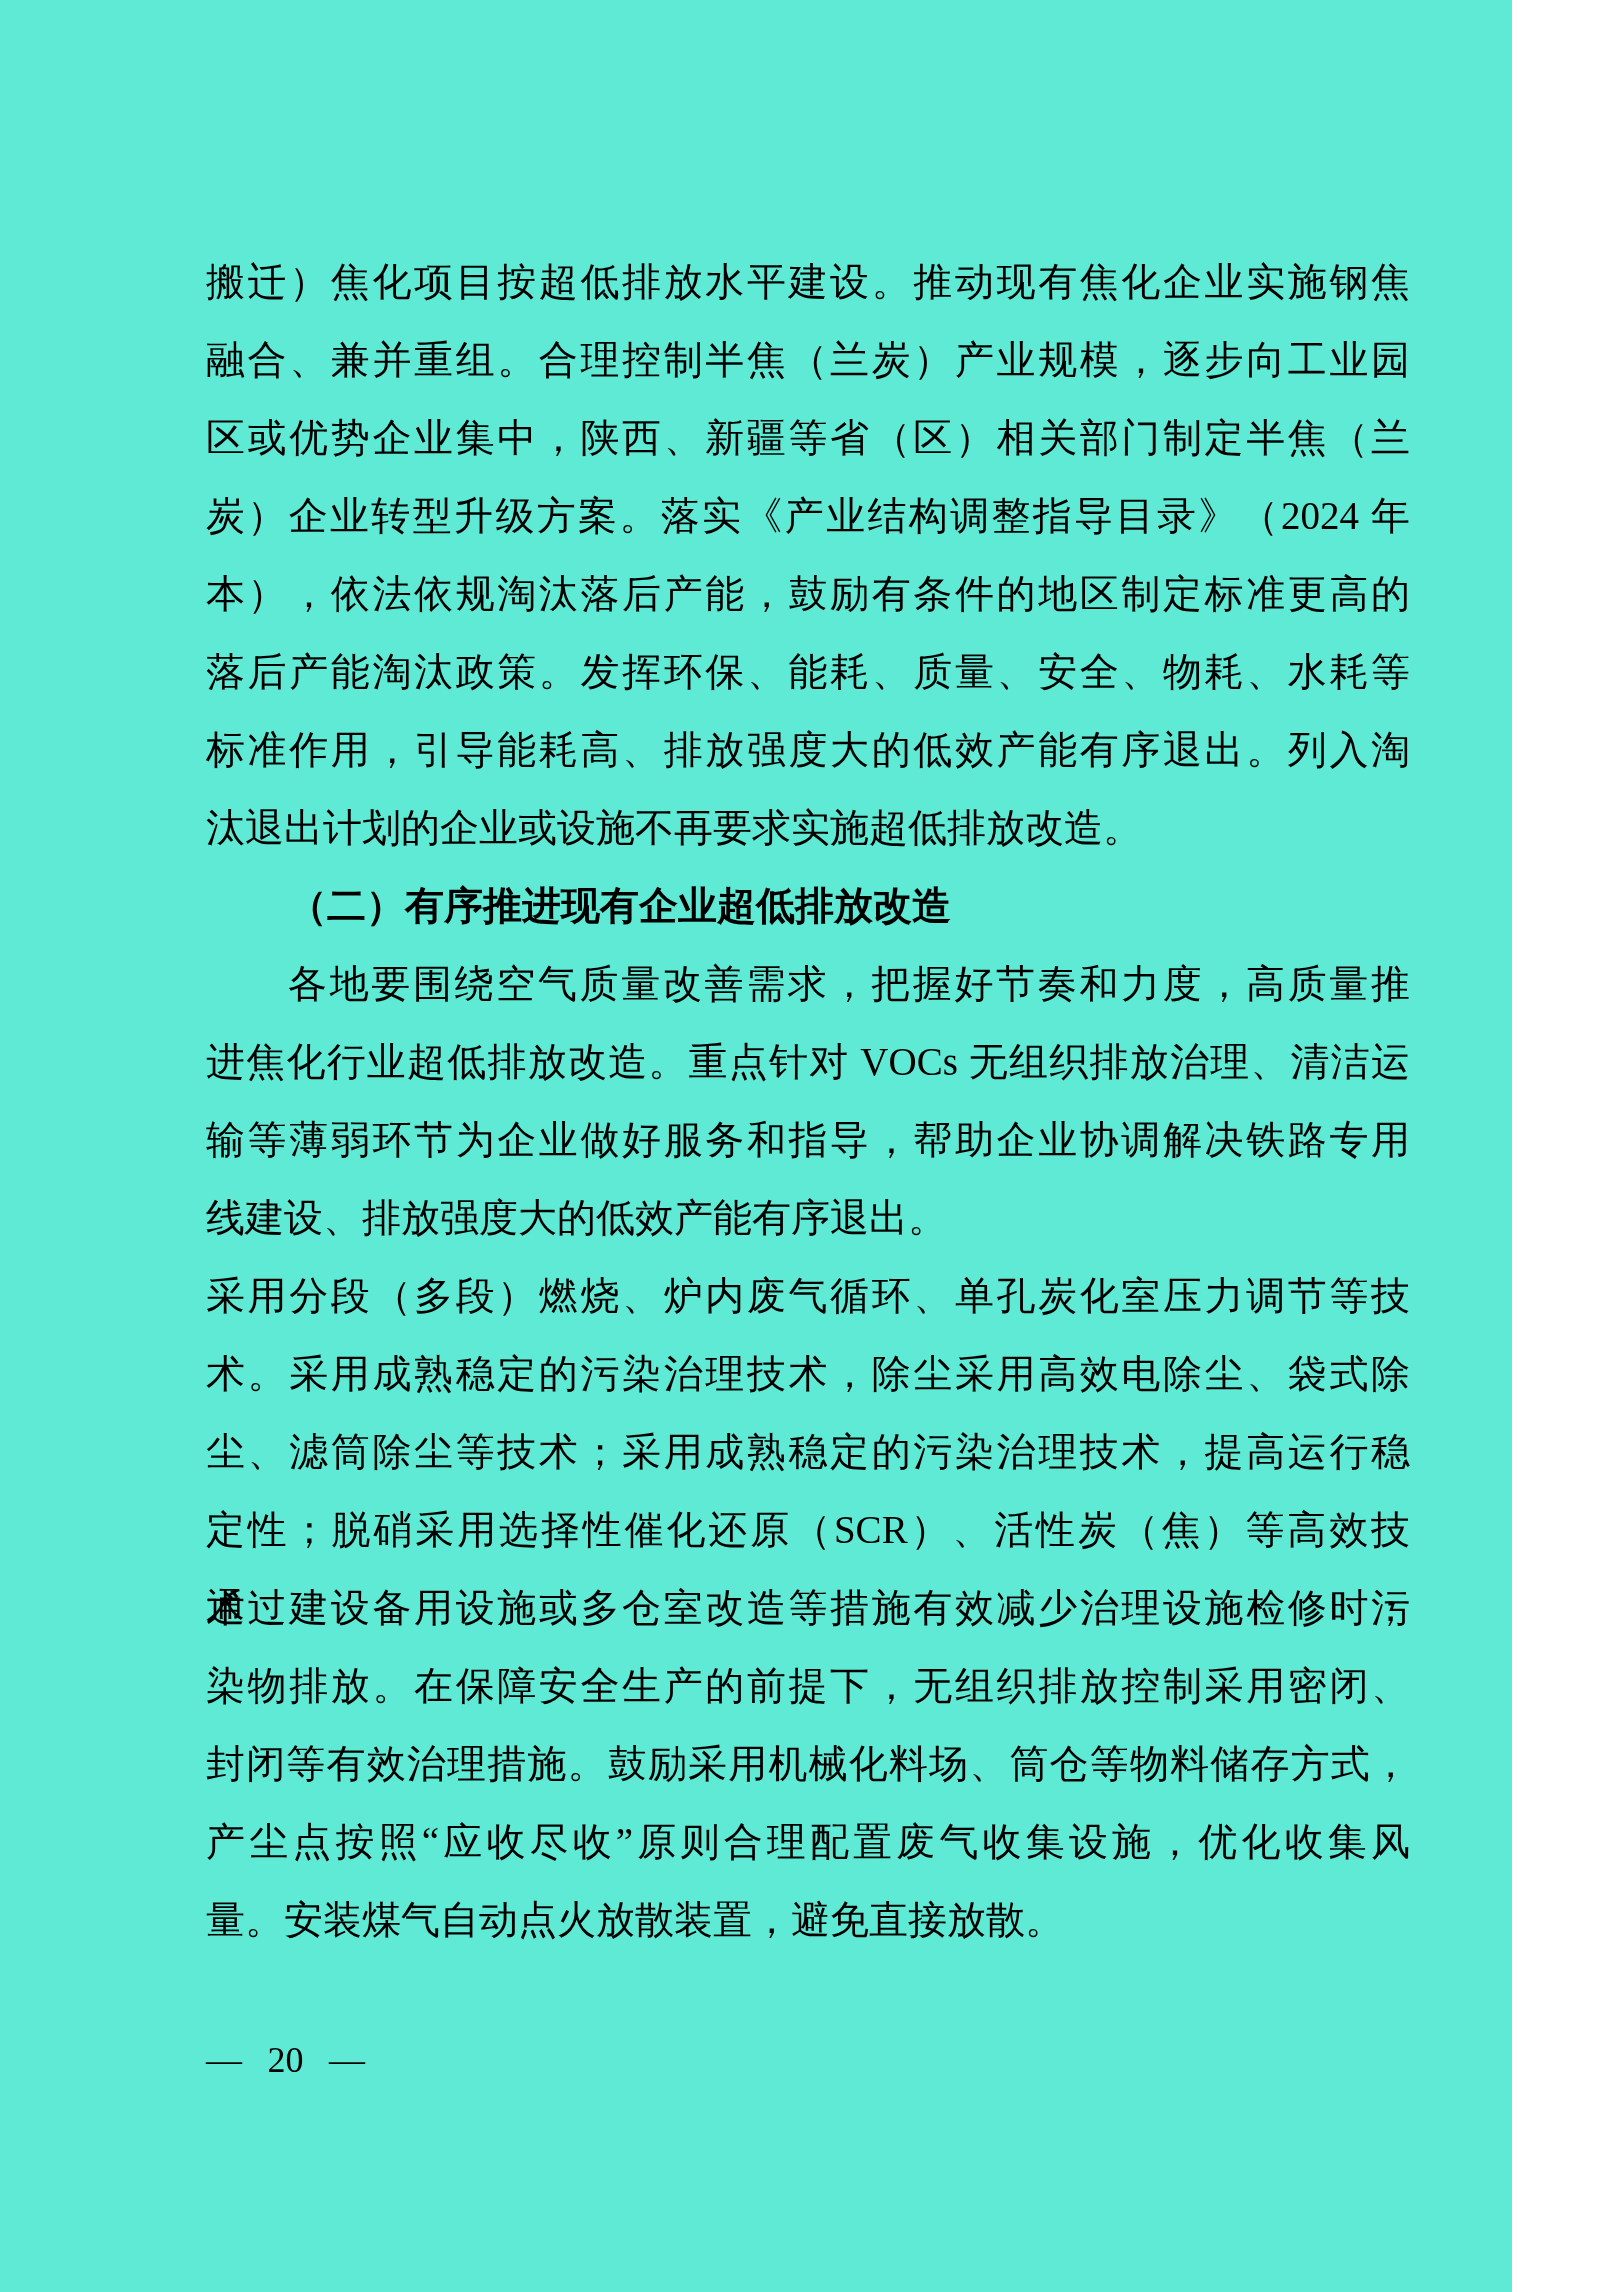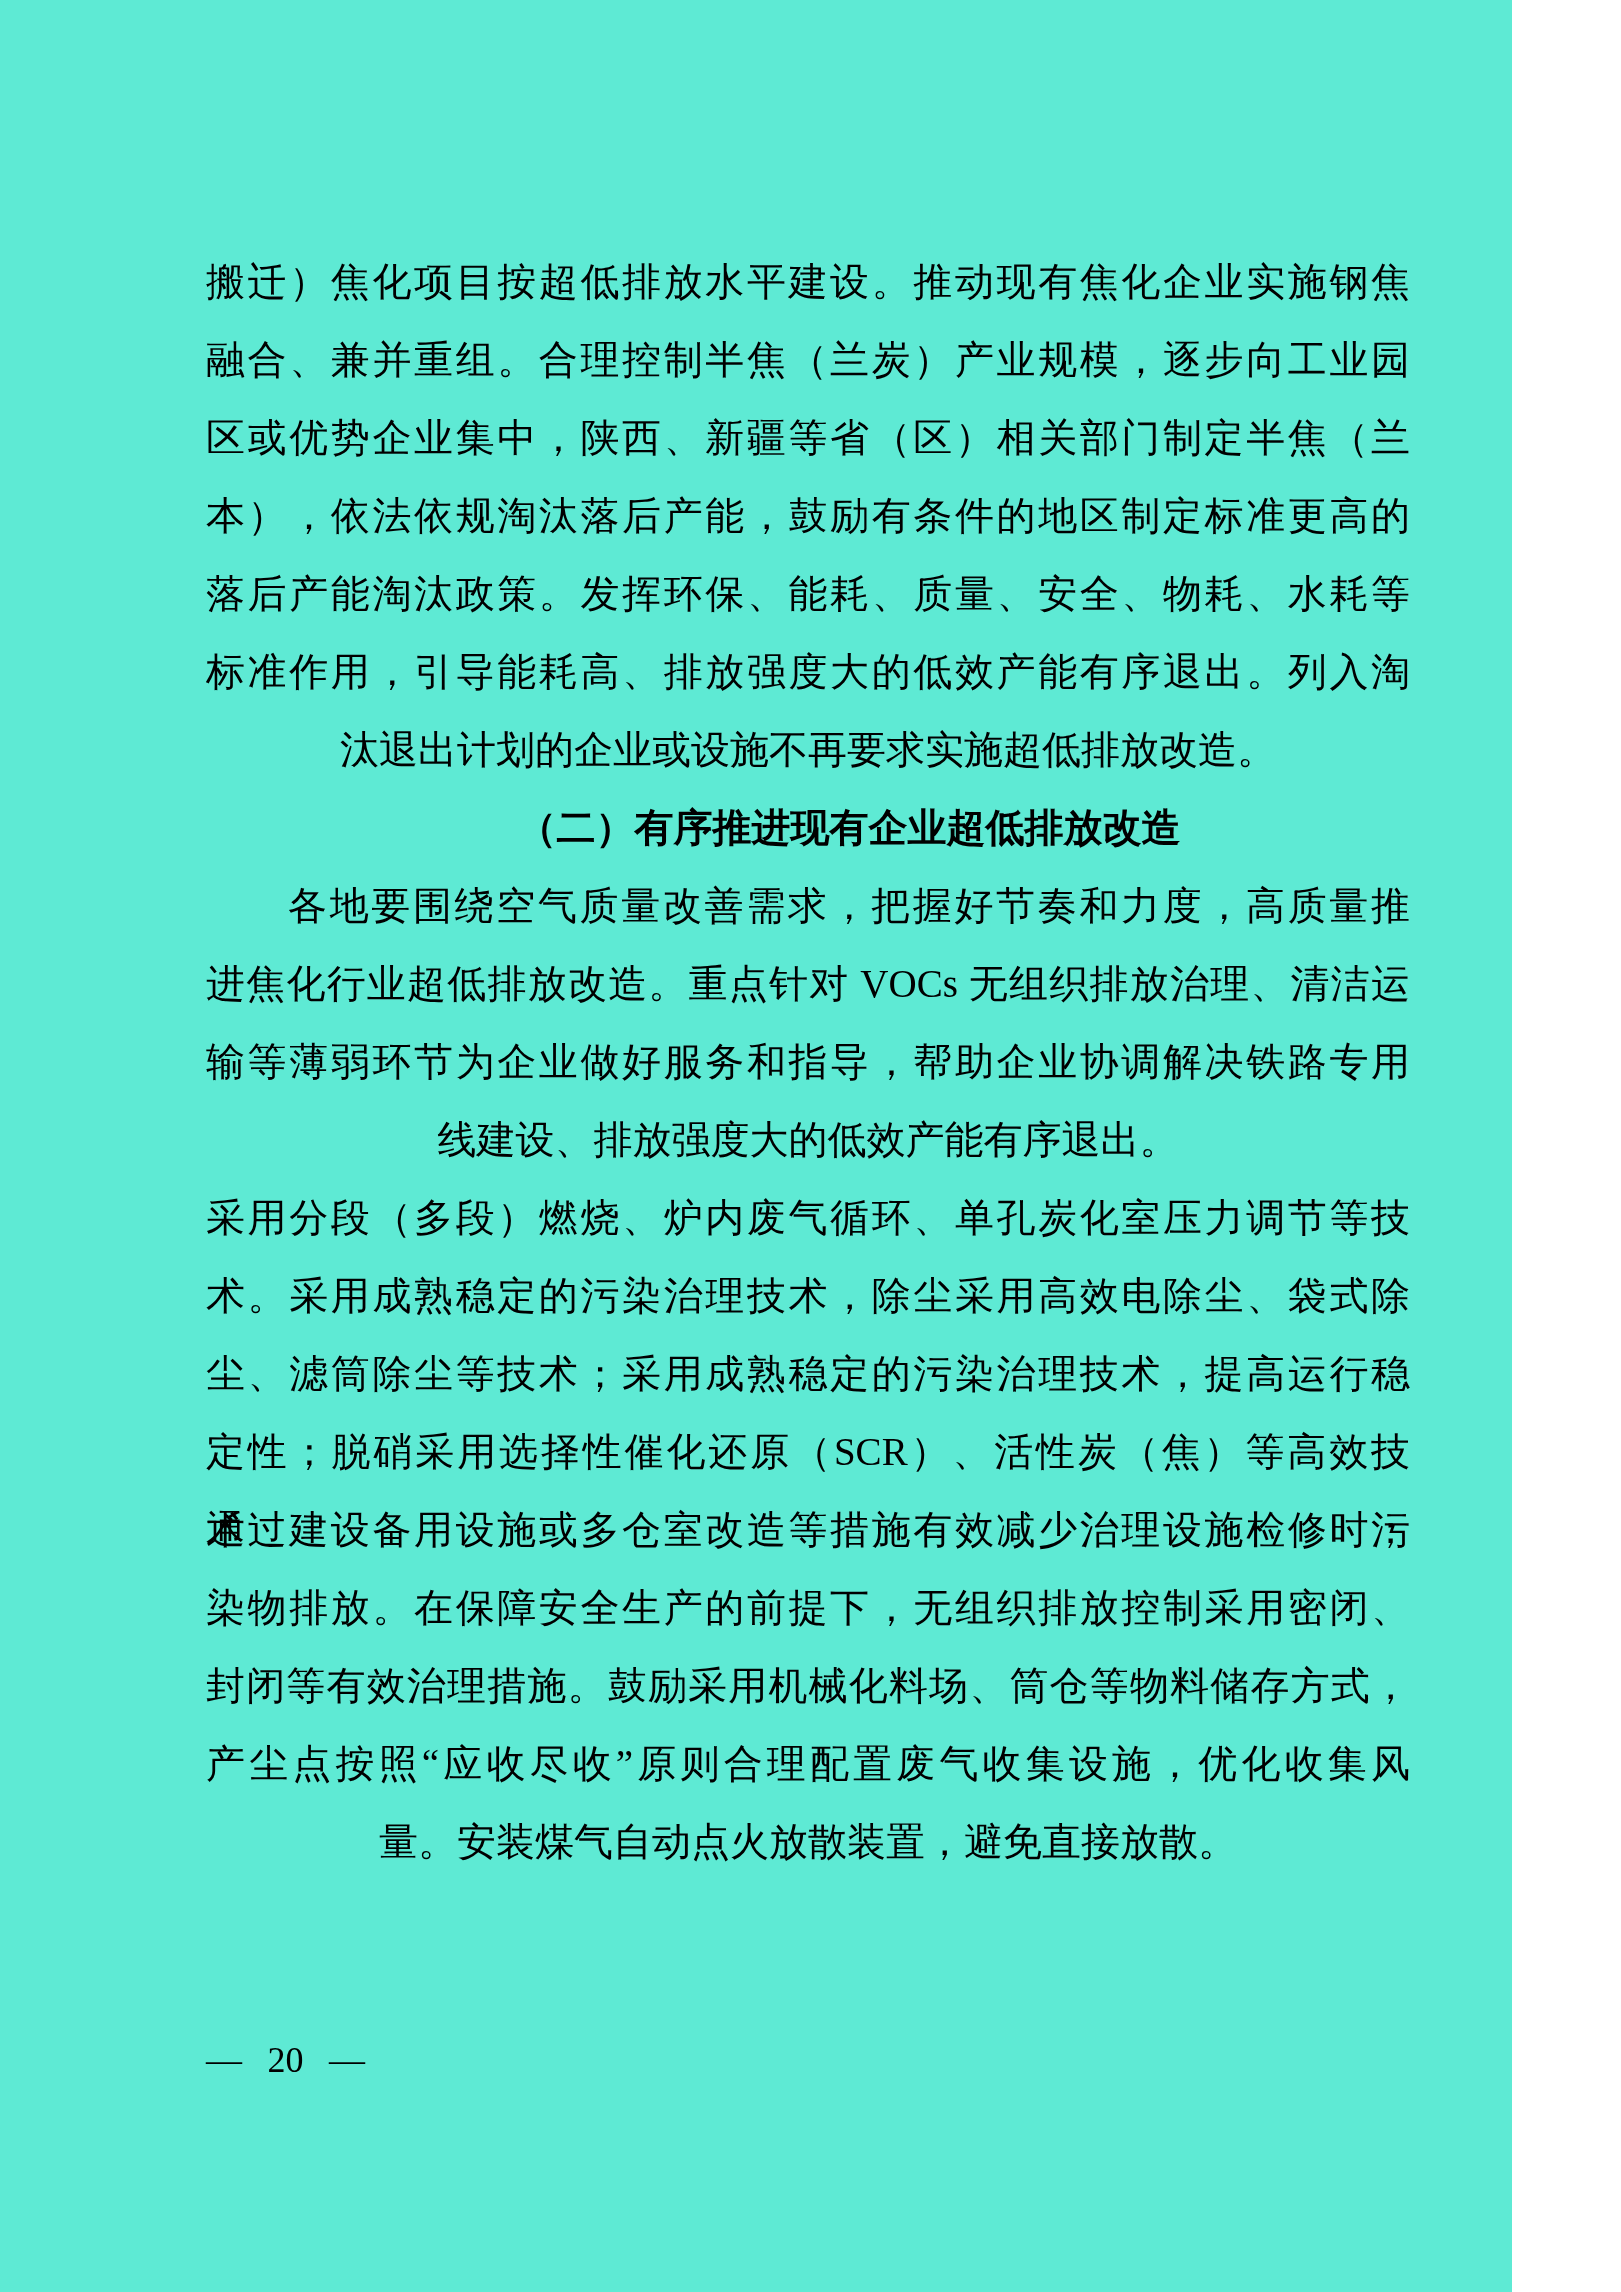--- a/index.html
+++ b/index.html
@@ -19,21 +19,21 @@
   .content {
     position: absolute;
     left: 206px;
     top: 243px;
     width: 1204px;
   }
   .line {
     font-size: 39px;
     line-height: 78px;
     height: 78px;
-    text-align: center;
+    text-align: left;
     white-space: pre-wrap;
     letter-spacing: 0;
   }
   .line.fill {
     text-align: justify;
     text-align-last: justify;
     text-justify: inter-character;
   }
   .line.indent {
     text-indent: 82px;
@@ -54,20 +54,21 @@
   }
 </style>
 </head>
 <body>
 
 <div class="page">
   <div class="content">
     <div class="line fill">搬迁）焦化项目按超低排放水平建设。推动现有焦化企业实施钢焦</div>
     <div class="line fill">融合、兼并重组。合理控制半焦（兰炭）产业规模，逐步向工业园</div>
     <div class="line fill">区或优势企业集中，陕西、新疆等省（区）相关部门制定半焦（兰</div>
+    <div class="line fill">炭）企业转型升级方案。落实《产业结构调整指导目录》（2024 年</div>
     <div class="line fill">本），依法依规淘汰落后产能，鼓励有条件的地区制定标准更高的</div>
     <div class="line fill">落后产能淘汰政策。发挥环保、能耗、质量、安全、物耗、水耗等</div>
     <div class="line fill">标准作用，引导能耗高、排放强度大的低效产能有序退出。列入淘</div>
     <div class="line">汰退出计划的企业或设施不再要求实施超低排放改造。</div>
     <div class="line heading indent">（二）有序推进现有企业超低排放改造</div>
     <div class="line fill indent">各地要围绕空气质量改善需求，把握好节奏和力度，高质量推</div>
     <div class="line fill">进焦化行业超低排放改造。重点针对 VOCs 无组织排放治理、清洁运</div>
     <div class="line fill">输等薄弱环节为企业做好服务和指导，帮助企业协调解决铁路专用</div>
     <div class="line">线建设、排放强度大的低效产能有序退出。</div>
     <div class="line fill">采用分段（多段）燃烧、炉内废气循环、单孔炭化室压力调节等技</div>

